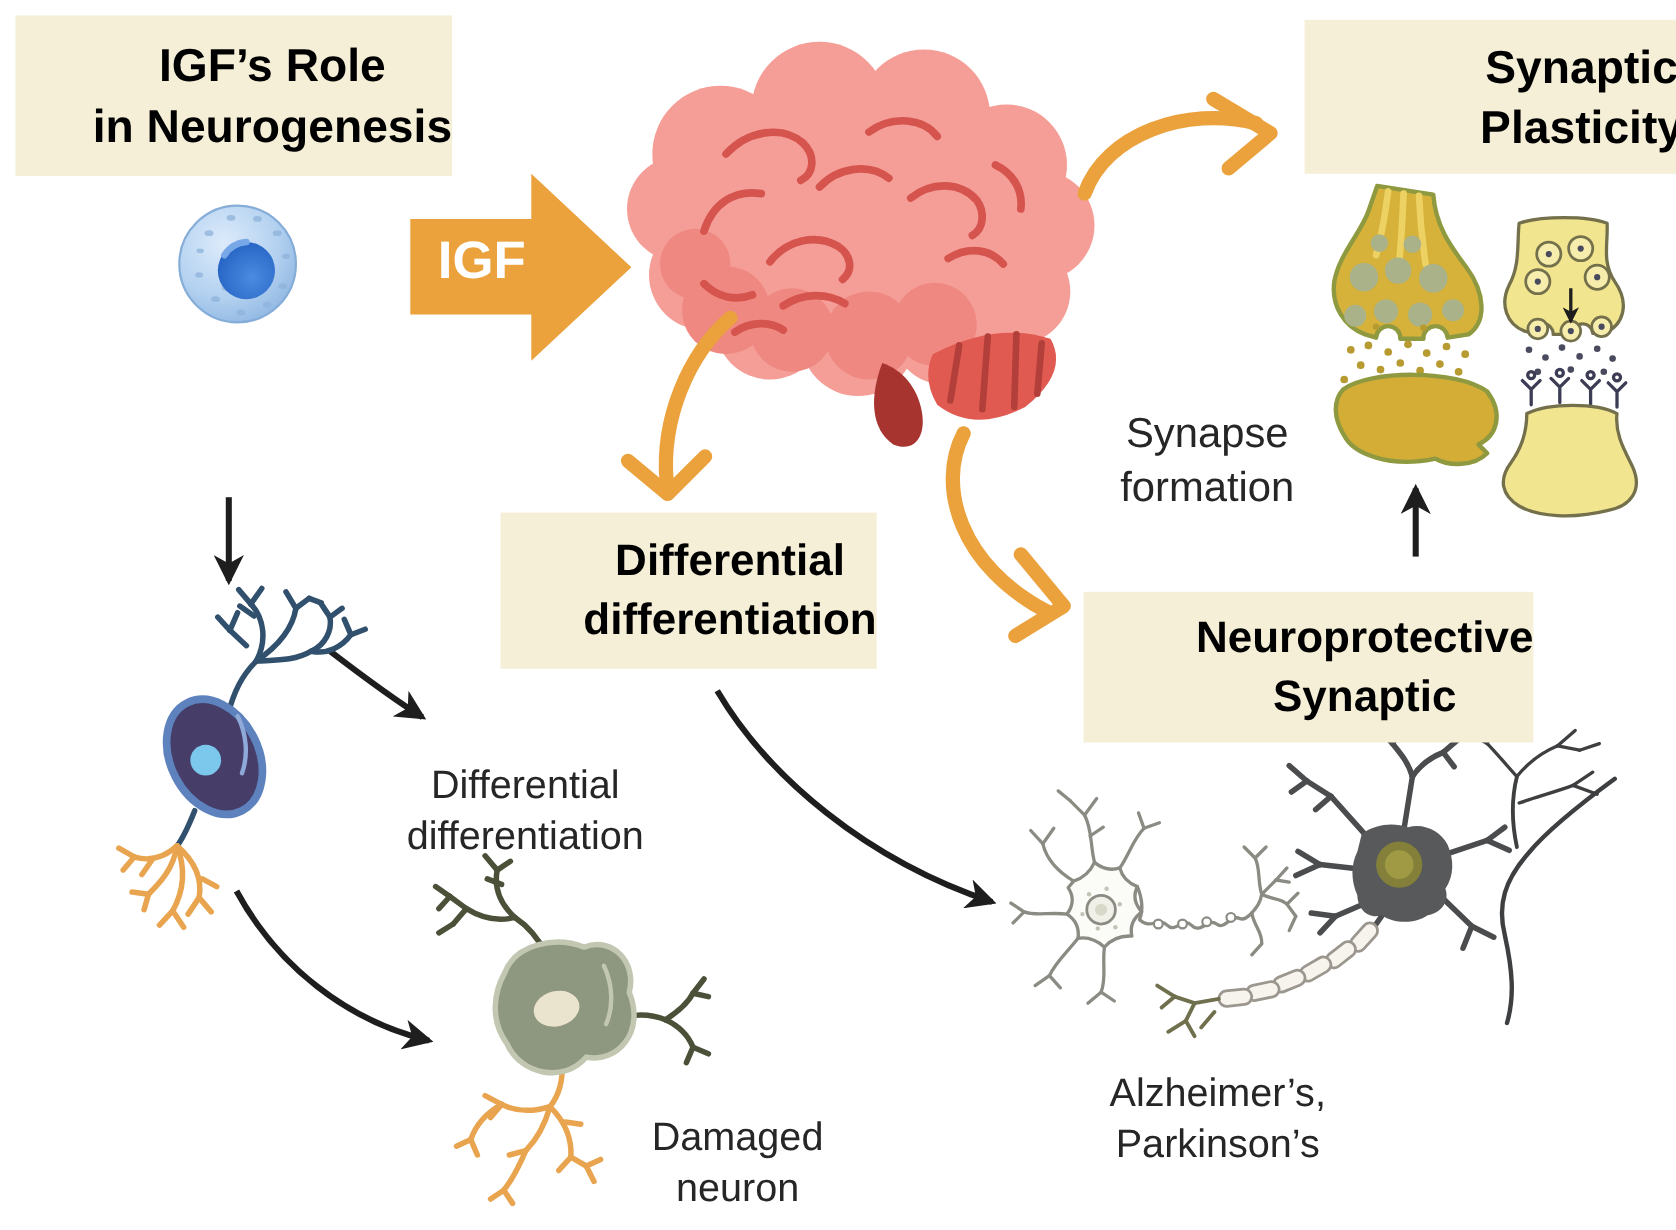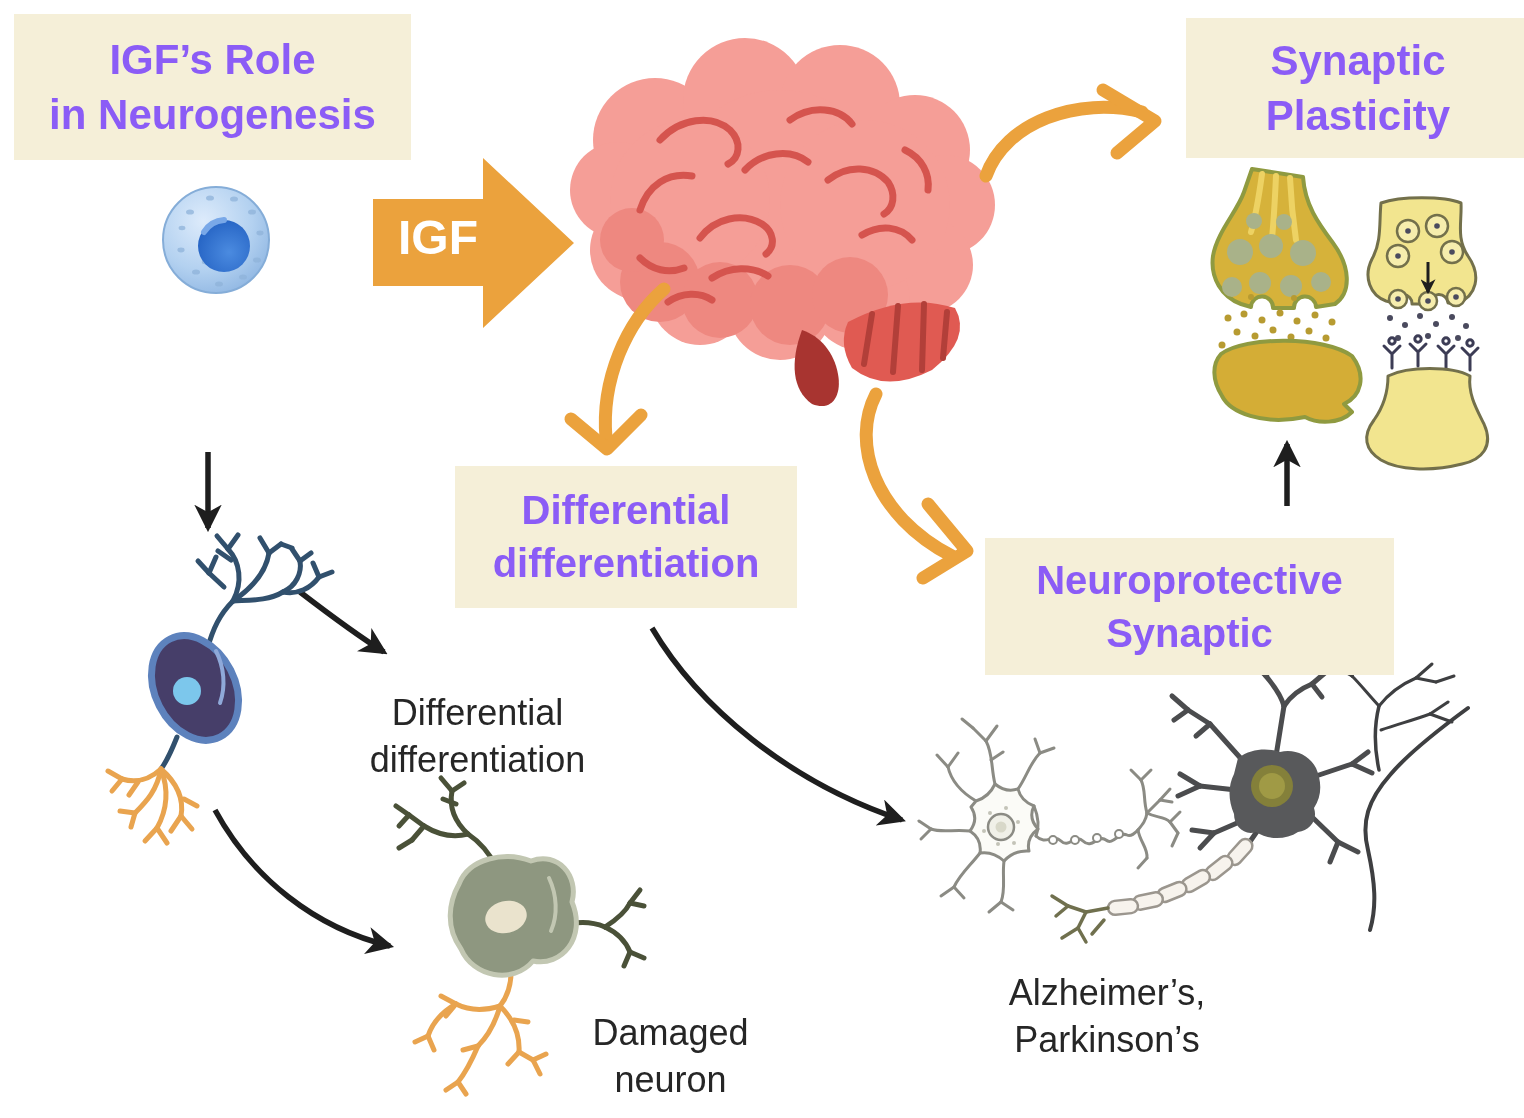--- a/index.html
+++ b/index.html
@@ -2,22 +2,22 @@
 <html><head>
 <meta charset="utf-8">
 <style>
   html,body{margin:0;padding:0;background:#ffffff;}
   #canvas{
     position:relative;width:1524px;height:1118px;background:#ffffff;
     font-family:"Liberation Sans",sans-serif;overflow:hidden;
   }
   #art{position:absolute;left:0;top:0;}
   .box{
-    position:absolute;background:#f5efd8;color:#8b5cf6;font-weight:700;
-    font-size:40px;line-height:1.32;display:flex;align-items:center;justify-content:center;
+    position:absolute;background:#f5efd8;color:#000000;font-weight:700;
+    font-size:40px;line-height:1.32;display:flex;align-items:center;justify-content:flex-end;
     text-align:center;white-space:pre-line;
   }
   .caption{
     position:absolute;font-size:36px;line-height:1.3;color:#262626;
     text-align:center;white-space:pre-line;
   }
   #title-box{left:14px;top:14px;width:397px;height:146px;font-size:42px;}
   #synaptic-box{left:1186px;top:18px;width:344px;height:140px;font-size:42px;}
   #diff-box{left:455px;top:466px;width:342px;height:142px;}
   #neuro-box{left:985px;top:538px;width:409px;height:137px;}
@@ -474,20 +474,22 @@
   </div>
 
   <div id="igf-label">IGF</div>
 
 
   <div id="synaptic-box" class="box">
     <span>Synaptic
 Plasticity</span>
   </div>
 
+  <div id="synapse-caption" class="caption">Synapse
+formation</div>
 
   <div id="diff-box" class="box">
     <span>Differential
 differentiation</span>
   </div>
 
   <div id="neuro-box" class="box">
     <span>Neuroprotective
 Synaptic</span>
   </div>

